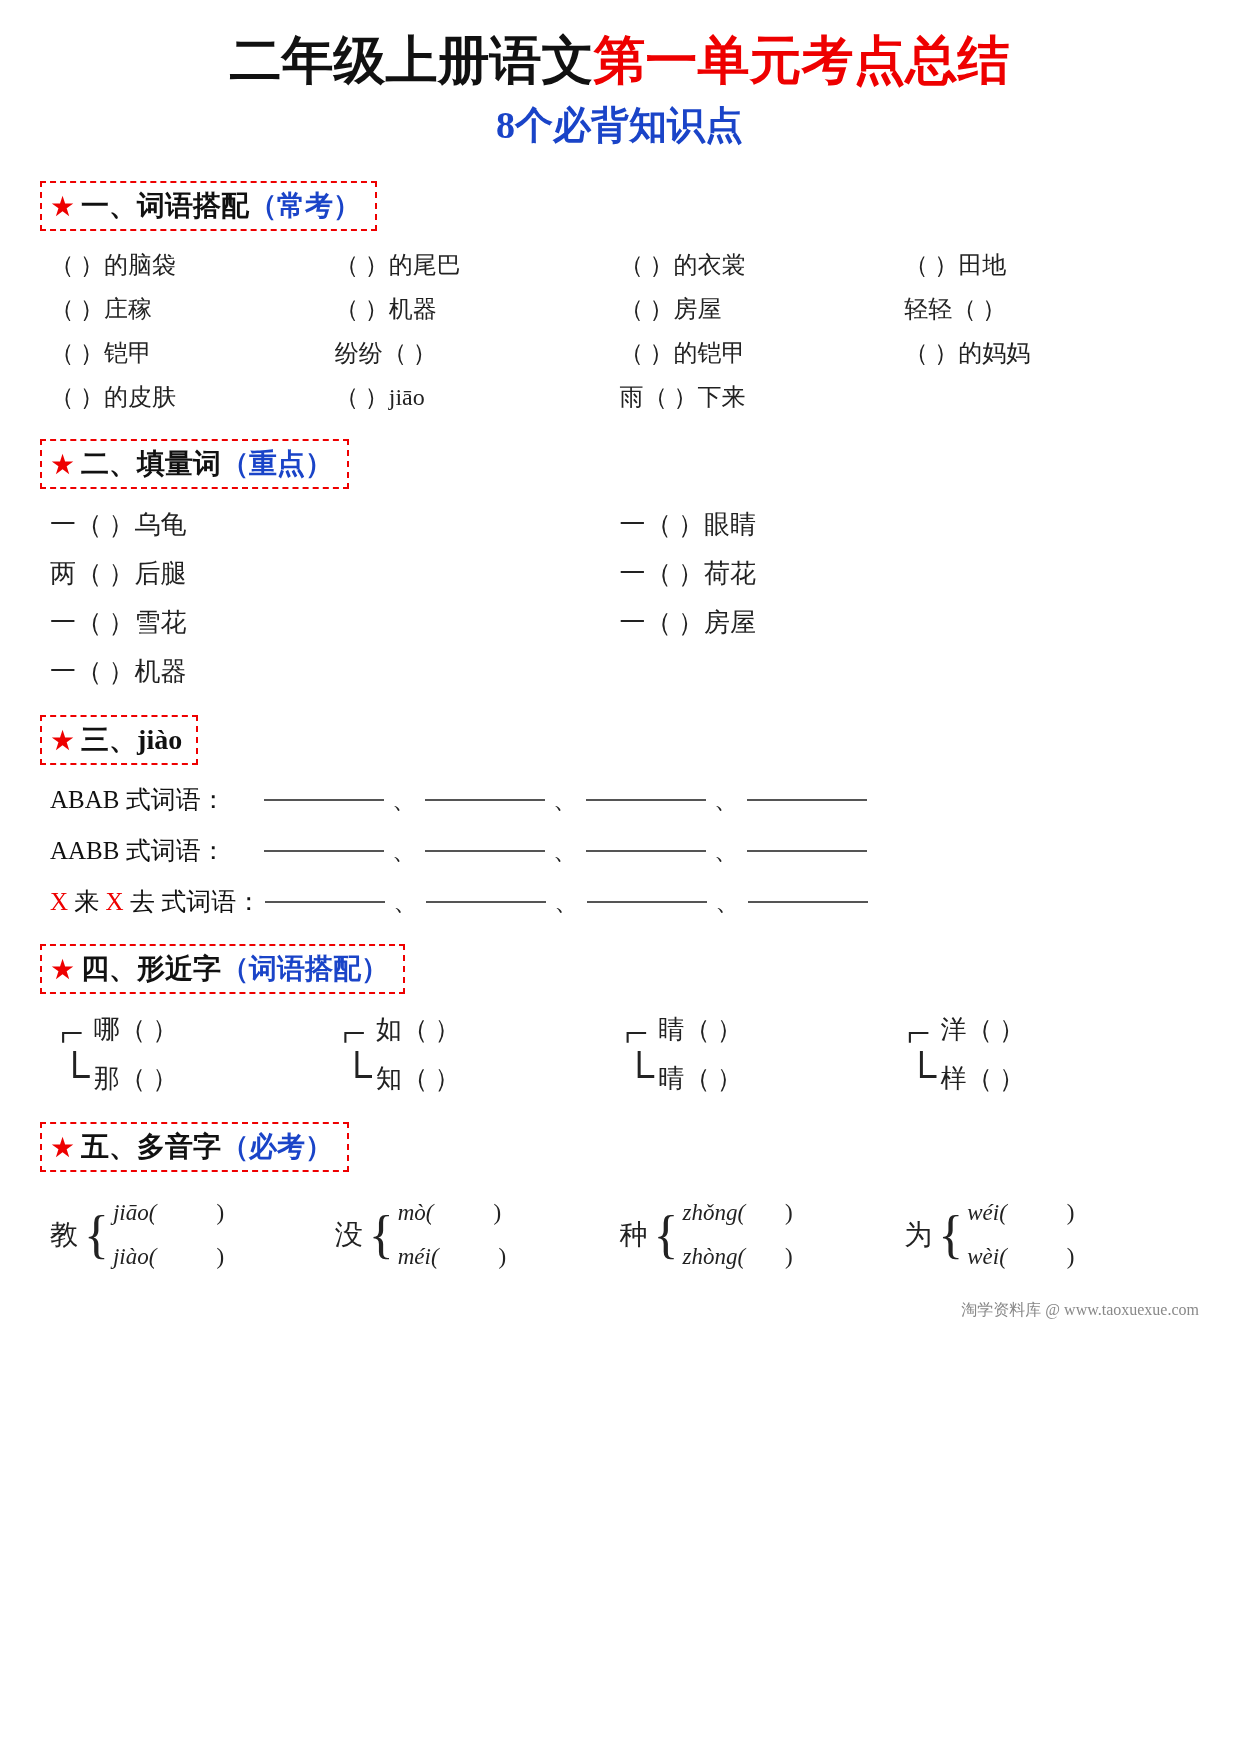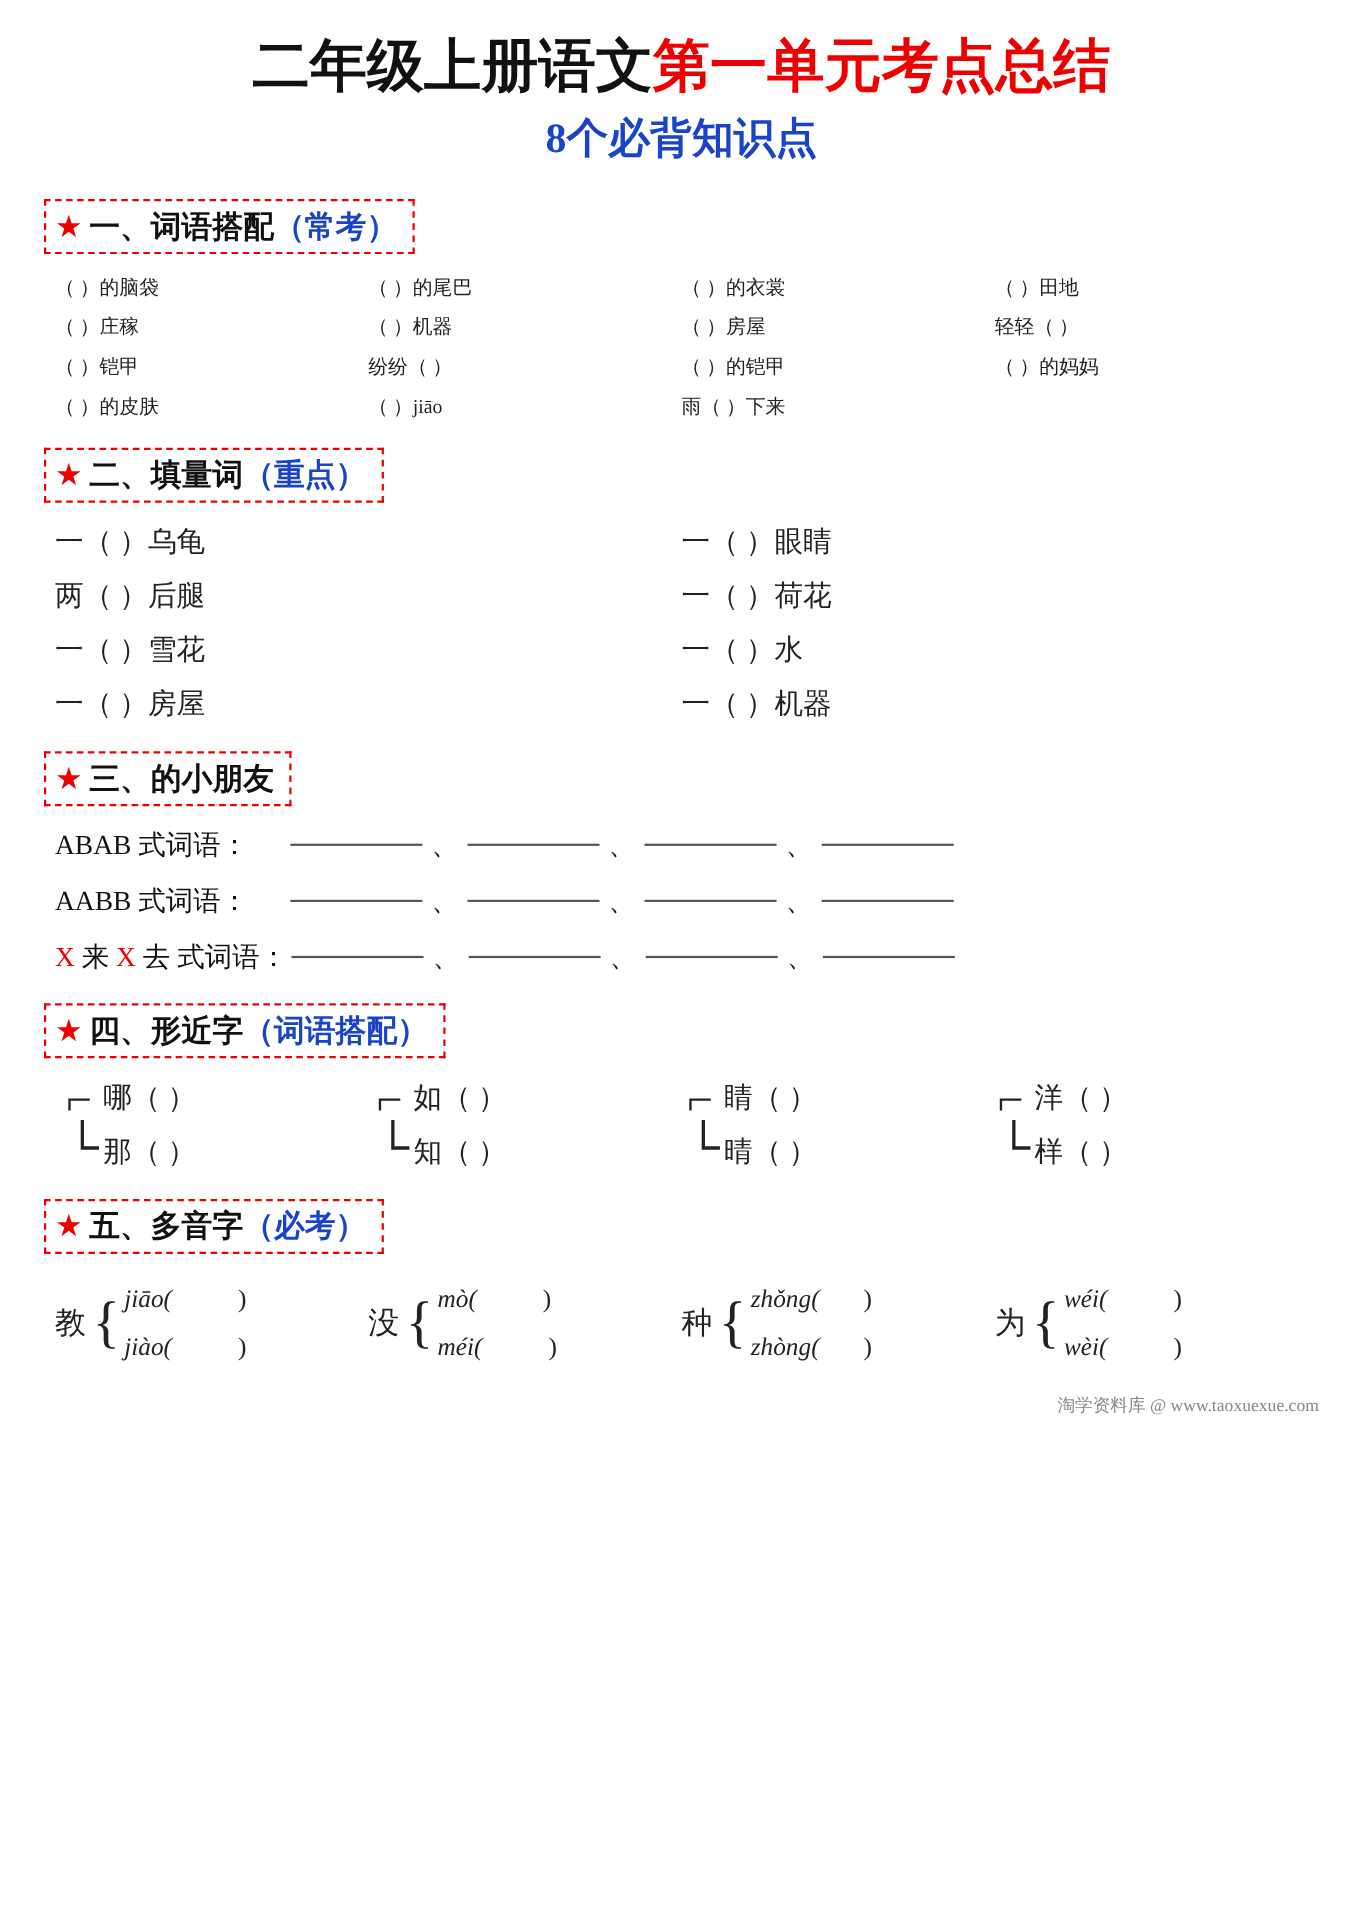--- a/index.html
+++ b/index.html
@@ -40,21 +40,21 @@
     .section-title-blue { font-size: 28px; font-weight: bold; color: #1a44c8; }
     .section-block { margin-bottom: 10px; }
 
     
     .word-grid {
       display: grid;
       grid-template-columns: repeat(4, 1fr);
       row-gap: 12px;
       column-gap: 0px;
       margin: 0 10px 18px 10px;
-      font-size: 18px;
+      font-size: 24px;
     }
     .word-cell { display: flex; align-items: center; }
 
     
     .measure-grid {
       display: grid;
       grid-template-columns: repeat(2, 1fr);
       row-gap: 14px;
       margin: 0 10px 18px 10px;
       font-size: 26px;
@@ -127,30 +127,29 @@
     <span class="star">★</span>
     <span class="section-title-black">二、填量词</span>
     <span class="section-title-blue">（重点）</span>
   </div>
   <div class="measure-grid">
     <div>一（  ）乌龟</div>
     <div>一（  ）眼睛</div>
     <div>两（  ）后腿</div>
     <div>一（  ）荷花</div>
     <div>一（  ）雪花</div>
-    <div>一（  ）水</div>
     <div>一（  ）房屋</div>
     <div>一（  ）机器</div>
   </div>
 </div>
 
 <div class="section-block">
   <div class="section-header">
     <span class="star">★</span>
-    <span class="section-title-black">三、的小朋友</span>
+    <span class="section-title-black">三、jiào</span>
   </div>
   <div class="reduplicate-block">
     <div class="reduplicate-row">
       <span class="reduplicate-label">ABAB 式词语：</span>
       <span class="blank-line"></span>
         <span class="sep">、</span>
       <span class="blank-line"></span>
         <span class="sep">、</span>
       <span class="blank-line"></span>
         <span class="sep">、</span>

